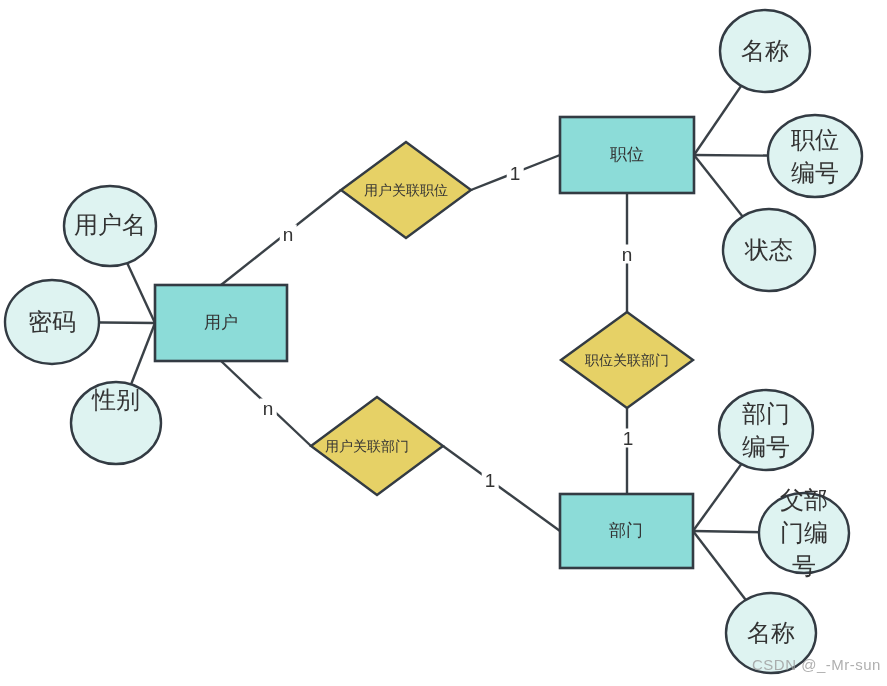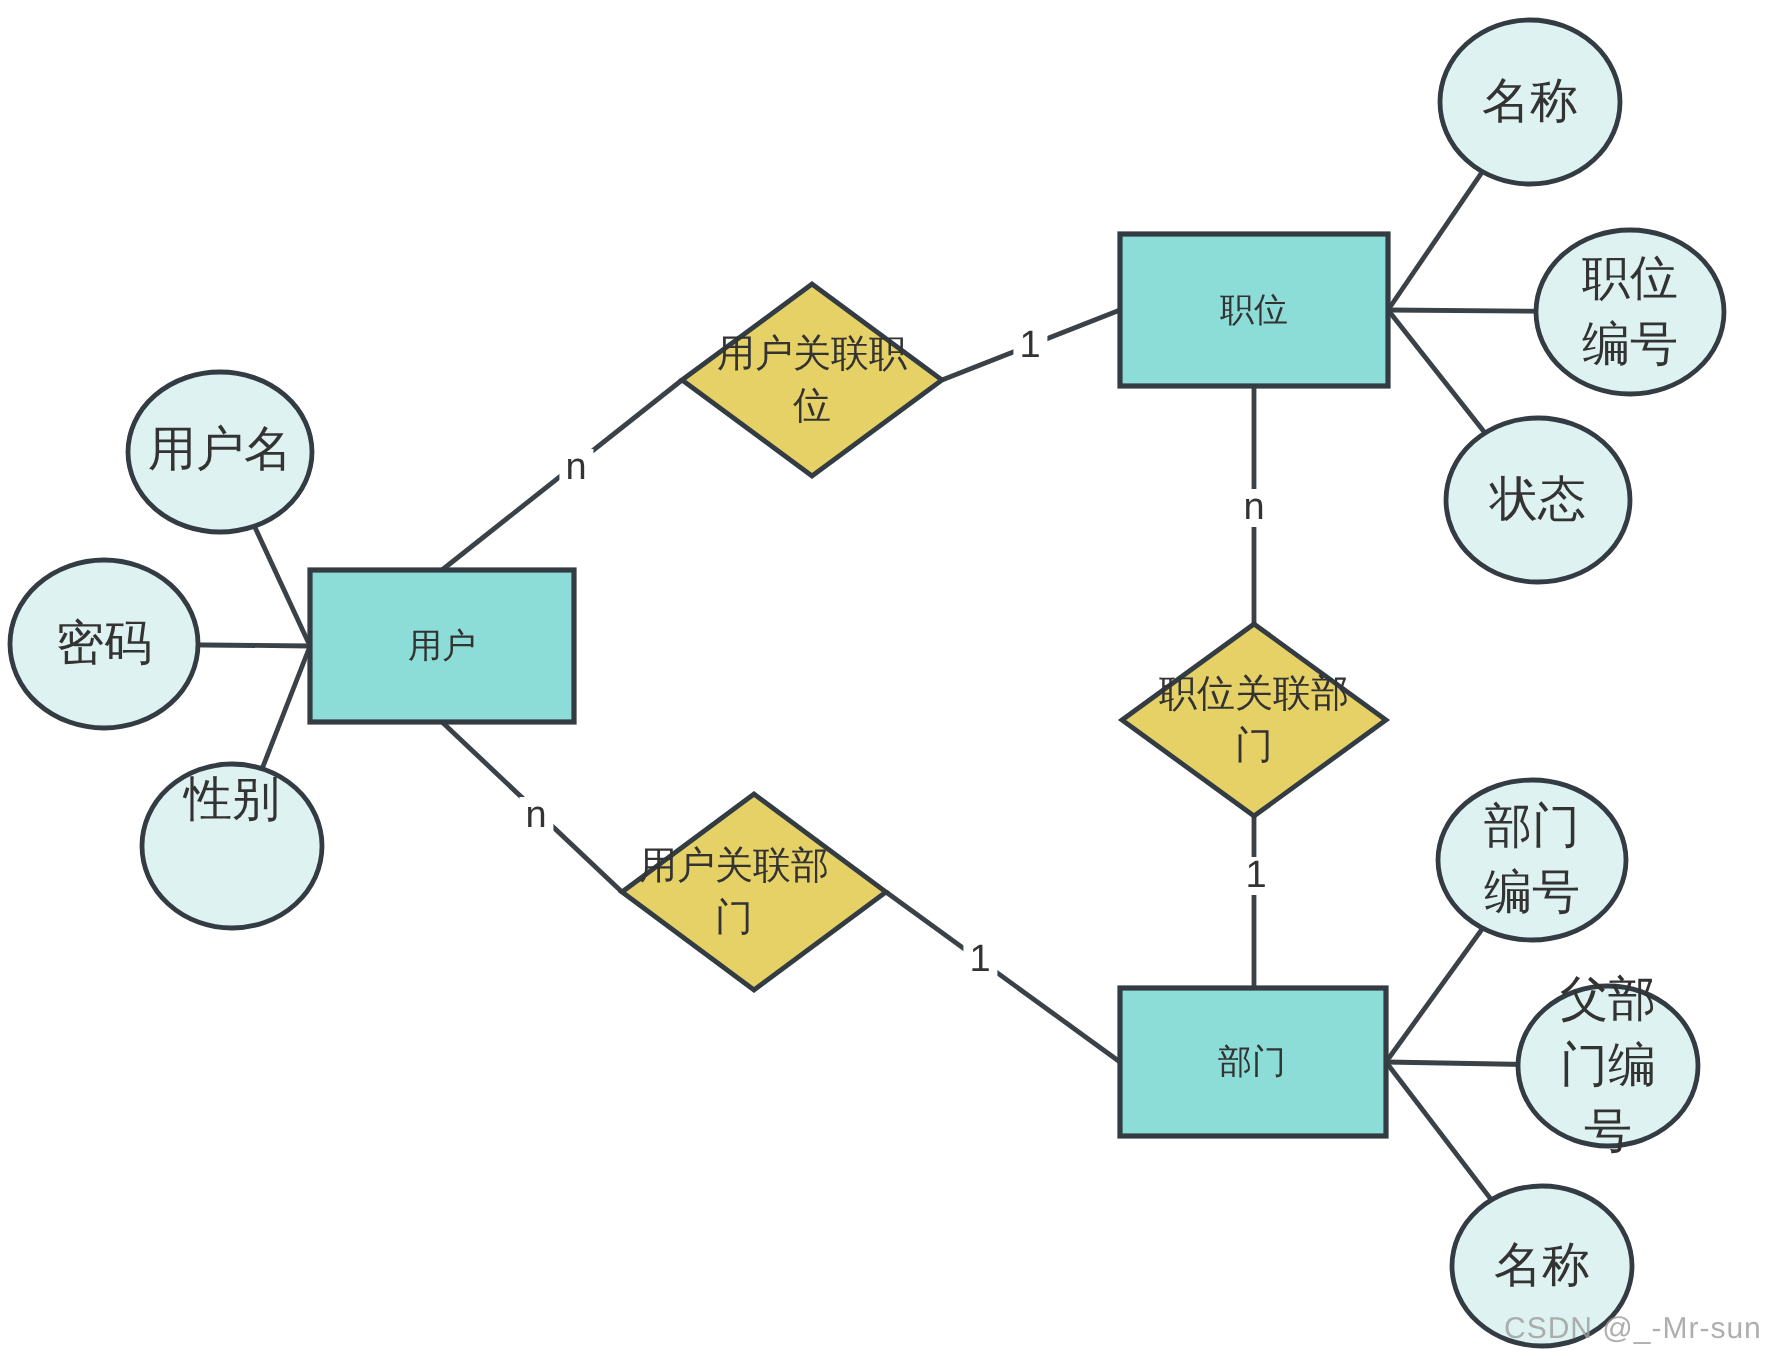--- a/index.html
+++ b/index.html
@@ -20,21 +20,21 @@
     position: absolute;
     transform: translate(-50%, -50%);
     text-align: center;
     color: #333333;
     line-height: 1.38;
     white-space: nowrap;
   }
   .wrap { white-space: normal; word-break: break-all; }
   .entity-lbl { font-size: 17px; }
   .attr-lbl { font-size: 24px; }
-  .rel-lbl { font-size: 19px; }
+  .rel-lbl { font-size: 14px; }
   .card {
     position: absolute;
     transform: translate(-50%, -50%);
     font-size: 19px;
     color: #333333;
     background: #ffffff;
     padding: 0 3px;
     line-height: 1;
   }
   .watermark {

